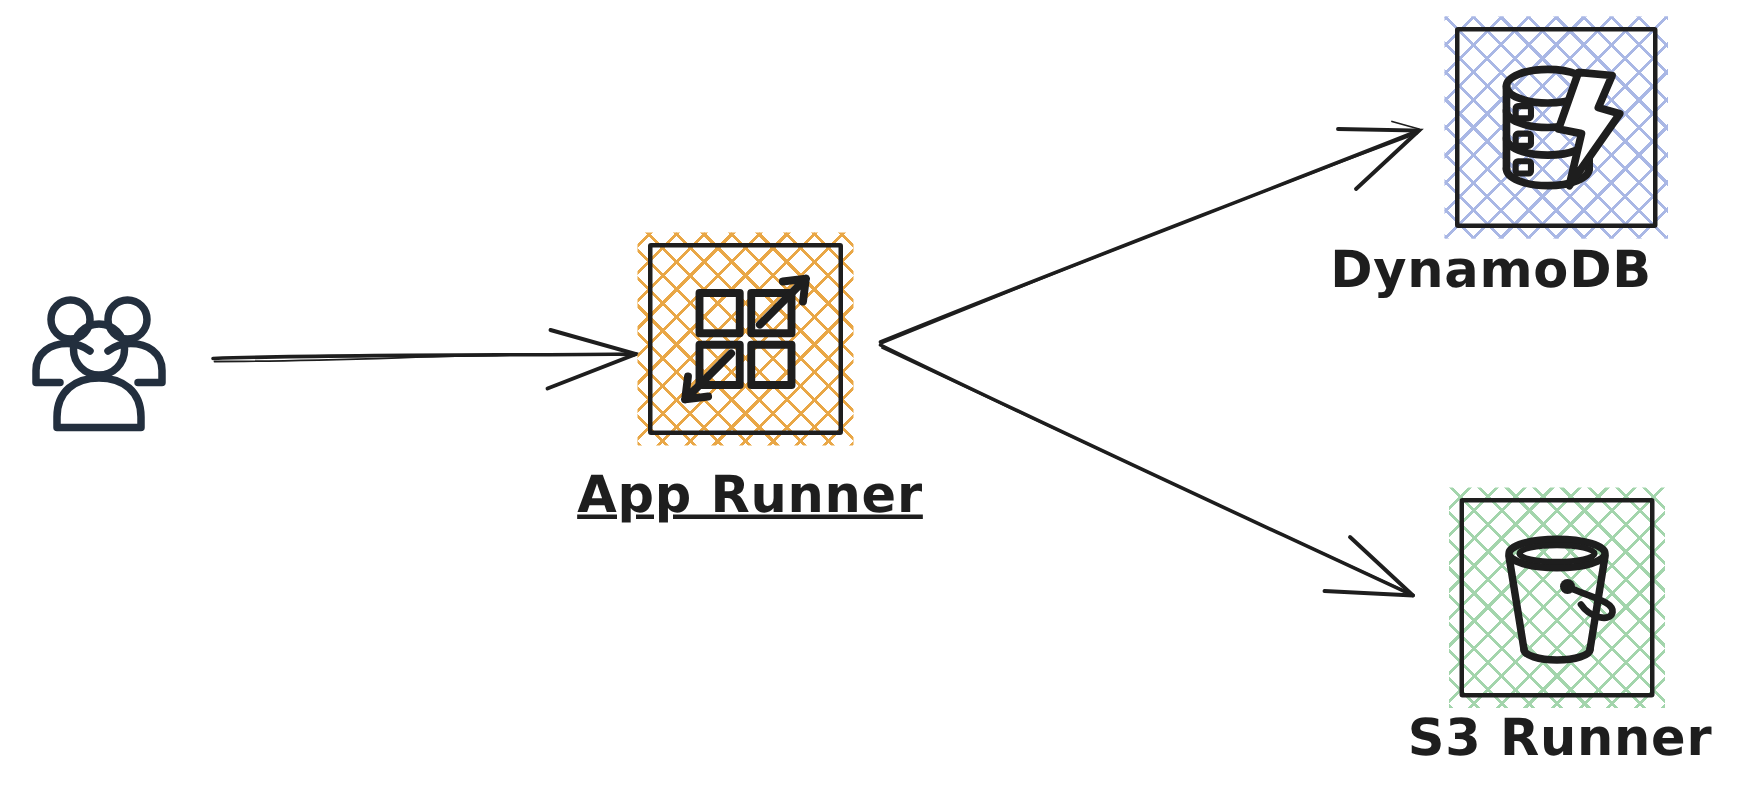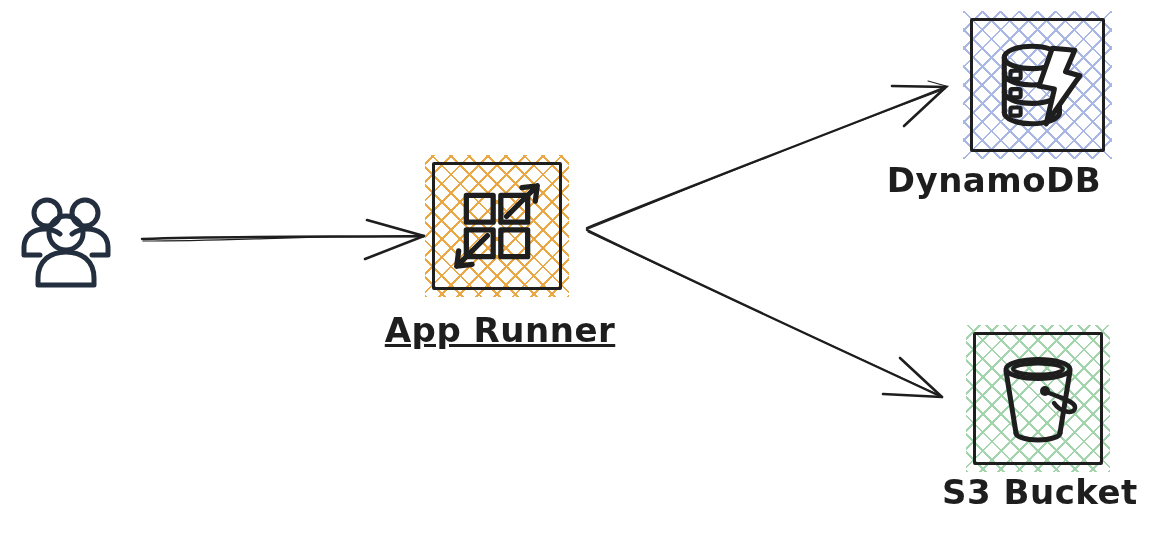--- a/index.html
+++ b/index.html
@@ -162,16 +162,16 @@
       <svg class="nodeicon" width="96" height="96" viewBox="0 0 96 96">
         <ellipse cx="48" cy="18" rx="32" ry="9.5" stroke-width="5"></ellipse>
         <ellipse cx="48" cy="18" rx="25" ry="5.5" stroke-width="4"></ellipse>
         <path d="M16,20 L26,82" stroke-width="5"></path>
         <path d="M80,20 L70,82" stroke-width="5"></path>
         <path d="M26,82 a22,7 0 0 0 44,0" stroke-width="5"></path>
         <circle class="dot" cx="55" cy="40" r="5"></circle>
         <path d="M57,41 C70,47 86,50 85,57 C84,64 70,61 64,52" stroke-width="4.5"></path>
       </svg>
     </div>
-    <div class="node-label" style="left:1040px; top:472px;">S3 Bucket</div>
+    <div class="node-label" style="left:1040px; top:472px;">S3 Runner</div>
   </div>
 
 </div>
 
 </body></html>

